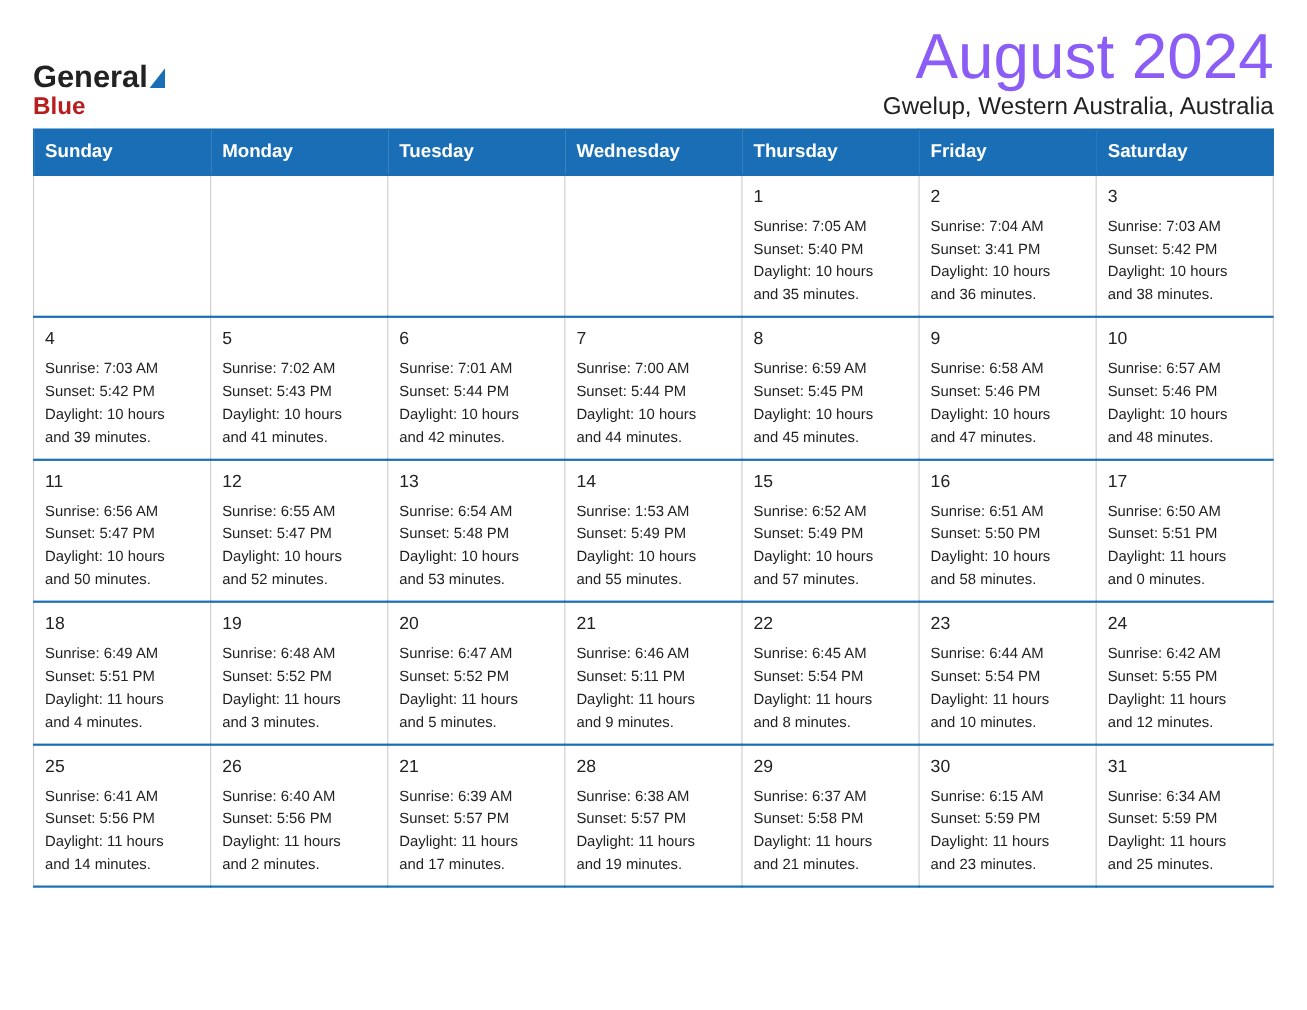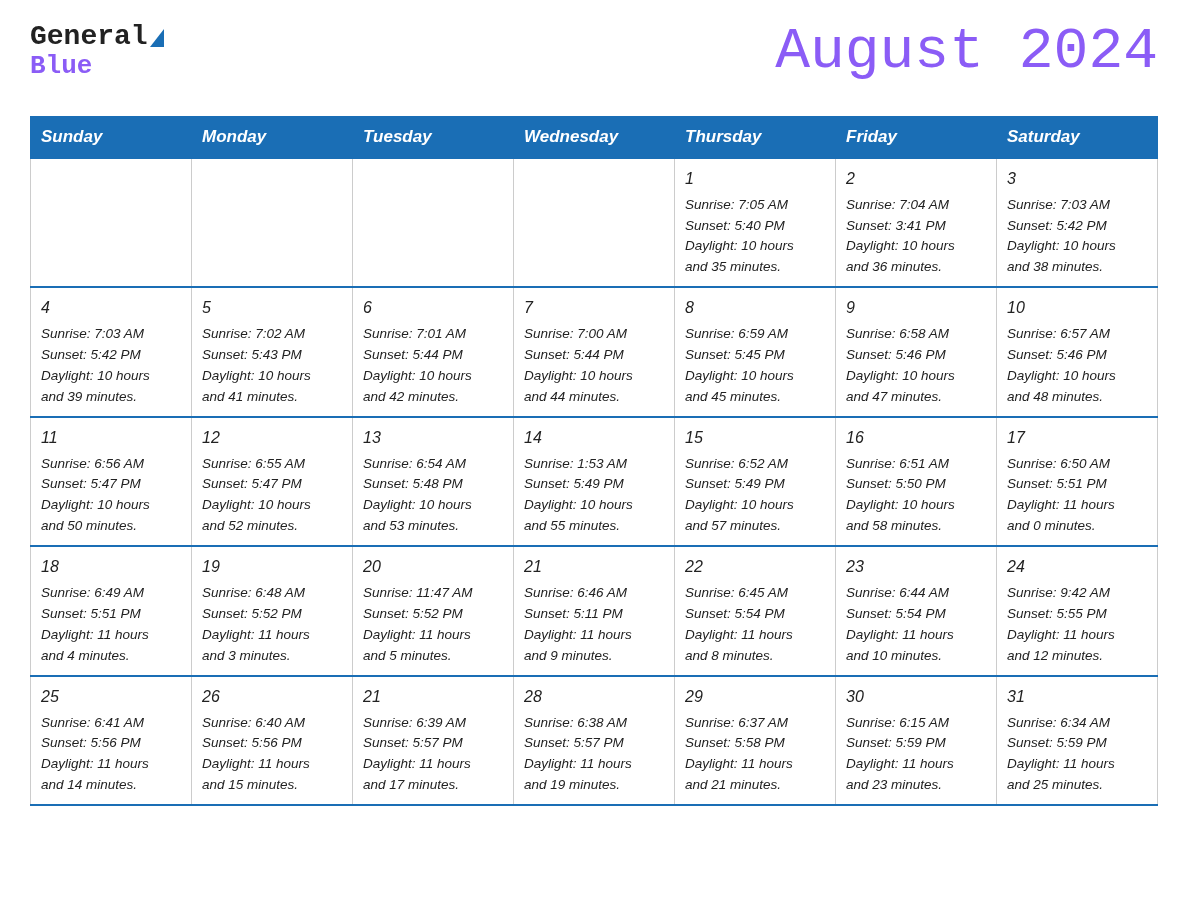--- a/index.html
+++ b/index.html
@@ -7,23 +7,22 @@
       font-family: Arial, sans-serif;
       background: #fff;
       color: #222;
       width: 1188px;
       min-height: 918px;
       padding: 20px 30px;
     }
     .header {
       display: flex;
       justify-content: space-between;
-      align-items: center;
-      margin-bottom: 32px;
-      font-family: Liberation Mono, monospace;
+      align-items: flex-end;
+      margin-bottom: 7px;
     }
     .logo {
       display: flex;
       flex-direction: column;
       align-items: flex-start;
     }
     .logo-top {
       font-size: 28px;
       font-weight: bold;
       color: #222;
@@ -35,44 +34,43 @@
       width: 0;
       height: 0;
       border-left: 14px solid transparent;
       border-right: 0px solid transparent;
       border-bottom: 18px solid #1a6eb5;
       display: inline-block;
       margin-left: 2px;
       margin-bottom: -3px;
     }
     .logo-bottom {
-      font-size: 26px;
+      font-size: 22px;
       font-weight: bold;
-      color: #8b5cf6;
+      color: #b91c1c;
       margin-top: 0px;
     }
     .title-block {
       text-align: right;
     }
     .main-title {
       font-size: 58px;
       font-weight: normal;
       color: #8b5cf6;
       line-height: 1.1;
     }
     .subtitle {
       font-size: 22px;
       color: #222;
       font-weight: normal;
     }
     .calendar {
       width: 100%;
       border-collapse: collapse;
       border: 1.5px solid #1a6eb5;
-      font-style: italic;
     }
     .calendar th {
       background: #1a6eb5;
       color: #fff;
       font-size: 17px;
       font-weight: bold;
       padding: 10px 10px;
       text-align: left;
       border: 1px solid #1a6eb5;
     }
@@ -111,20 +109,21 @@
 <div class="header">
   <div class="logo">
     <div class="logo-top">
       <span>General</span>
         <span class="logo-triangle"></span>
     </div>
     <div class="logo-bottom">Blue</div>
   </div>
   <div class="title-block">
     <div class="main-title">August 2024</div>
+    <div class="subtitle">Gwelup, Western Australia, Australia</div>
   </div>
 </div>
 
 <table class="calendar">
   <thead>
     <tr>
     <th>Sunday</th>
         <th>Monday</th>
         <th>Tuesday</th>
         <th>Wednesday</th>
@@ -273,21 +272,21 @@
         </td>
         <td>
           <span class="day-num">19</span>
           <div>Sunrise: 6:48 AM</div>
           <div>Sunset: 5:52 PM</div>
           <div>Daylight: 11 hours</div>
           <div>and 3 minutes.</div>
         </td>
         <td>
           <span class="day-num">20</span>
-          <div>Sunrise: 11:47 AM</div>
+          <div>Sunrise: 6:47 AM</div>
           <div>Sunset: 5:52 PM</div>
           <div>Daylight: 11 hours</div>
           <div>and 5 minutes.</div>
         </td>
         <td>
           <span class="day-num">21</span>
           <div>Sunrise: 6:46 AM</div>
           <div>Sunset: 5:11 PM</div>
           <div>Daylight: 11 hours</div>
           <div>and 9 minutes.</div>
@@ -301,40 +300,40 @@
         </td>
         <td>
           <span class="day-num">23</span>
           <div>Sunrise: 6:44 AM</div>
           <div>Sunset: 5:54 PM</div>
           <div>Daylight: 11 hours</div>
           <div>and 10 minutes.</div>
         </td>
         <td>
           <span class="day-num">24</span>
-          <div>Sunrise: 9:42 AM</div>
+          <div>Sunrise: 6:42 AM</div>
           <div>Sunset: 5:55 PM</div>
           <div>Daylight: 11 hours</div>
           <div>and 12 minutes.</div>
         </td>
       </tr>
       <tr>
         <td>
           <span class="day-num">25</span>
           <div>Sunrise: 6:41 AM</div>
           <div>Sunset: 5:56 PM</div>
           <div>Daylight: 11 hours</div>
           <div>and 14 minutes.</div>
         </td>
         <td>
           <span class="day-num">26</span>
           <div>Sunrise: 6:40 AM</div>
           <div>Sunset: 5:56 PM</div>
           <div>Daylight: 11 hours</div>
-          <div>and 15 minutes.</div>
+          <div>and 2 minutes.</div>
         </td>
         <td>
           <span class="day-num">21</span>
           <div>Sunrise: 6:39 AM</div>
           <div>Sunset: 5:57 PM</div>
           <div>Daylight: 11 hours</div>
           <div>and 17 minutes.</div>
         </td>
         <td>
           <span class="day-num">28</span>

